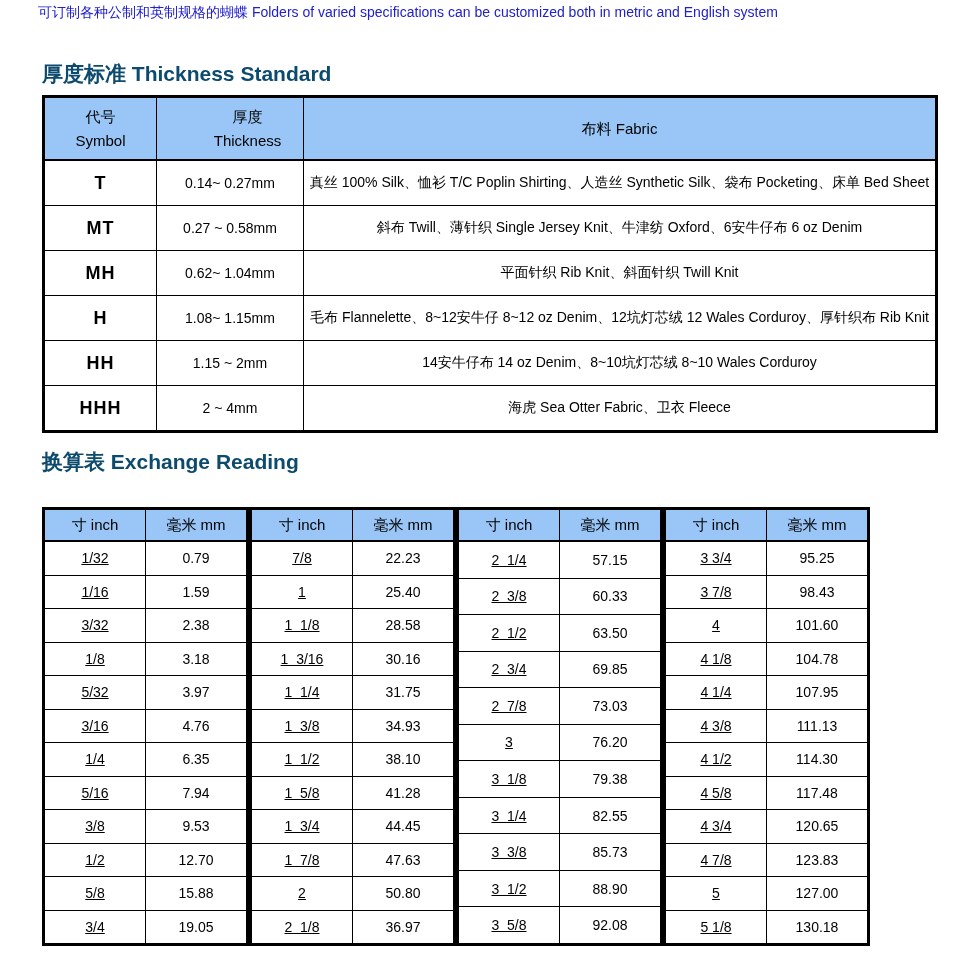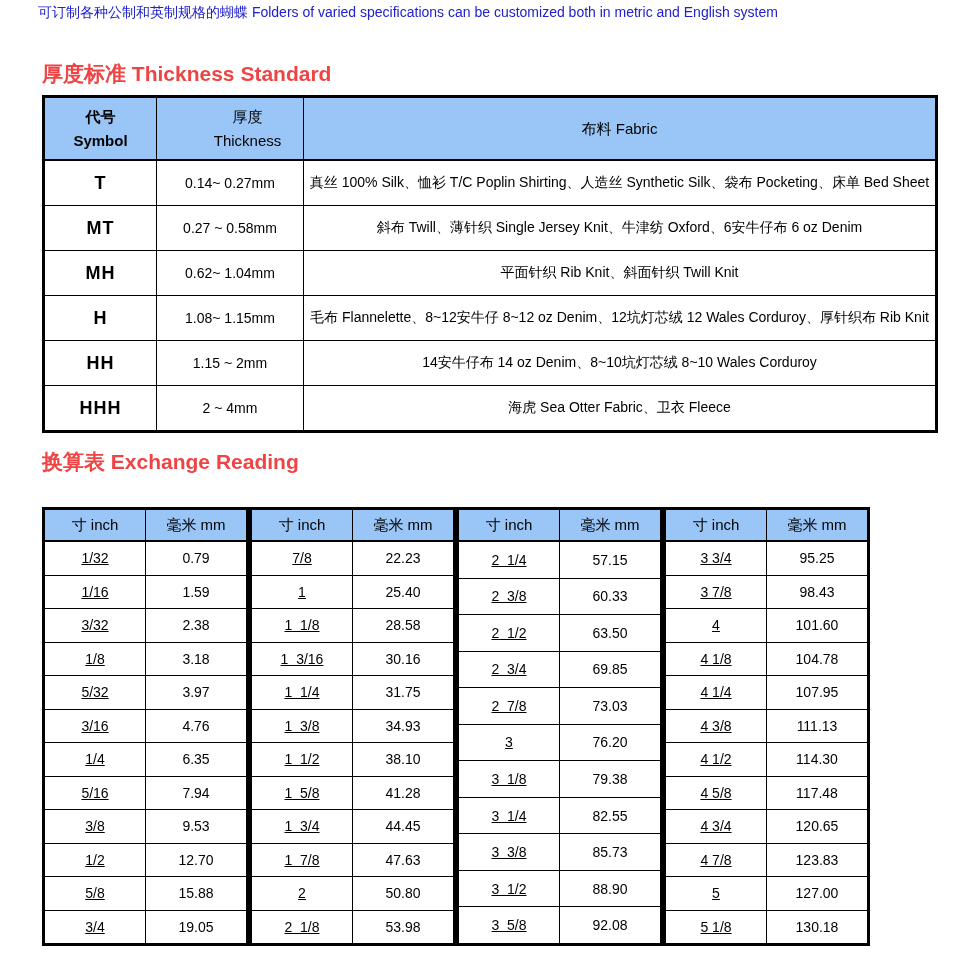--- a/index.html
+++ b/index.html
@@ -14,21 +14,21 @@
   }
   .page{position:relative;width:980px;height:731px;}
 
   .top-note{
     position:absolute;left:38px;top:4px;
     font-size:14px;color:var(--note-blue);white-space:nowrap;
   }
 
   .section-title{
     position:absolute;left:42px;margin:0;
-    font-size:21px;font-weight:bold;color:#ef4444;white-space:nowrap;
+    font-size:21px;font-weight:bold;color:#0c4a6e;white-space:nowrap;
   }
   #thickness-title{top:60px;}
   #exchange-title{top:448px;}
 
   
   table{border-collapse:collapse;table-layout:fixed;}
   .t-table{
     position:absolute;left:42px;top:95px;width:896px;
     border:3px solid var(--line);
   }
@@ -36,21 +36,21 @@
     border:1px solid var(--line);
     text-align:center;vertical-align:middle;
     padding:0 4px;overflow:hidden;
   }
   .t-table thead th{
     background:var(--header-blue);
     height:61px;font-weight:normal;font-size:15px;
     border-bottom:2px solid var(--line);
     line-height:1.6;
   }
-  .t-table .col-sym{width:103px;font-weight:bold;}
+  .t-table .col-sym{width:103px;}
   .t-table .col-thk{width:103px;padding-left:39px;}
   .t-table tbody td{height:44px;}
   .sym-cell{font-size:18px;font-weight:bold;letter-spacing:1px;}
   .thk-cell{font-size:14px;padding:0 1px;}
   .fab-cell{font-size:14px;}
 
   
   .ex-grid{
     position:absolute;left:42px;top:507px;width:894px;
     display:flex;
@@ -237,21 +237,21 @@
           <tr>
             <td class="inch-cell">1  7/8</td>
             <td class="mm-cell">47.63</td>
           </tr>
           <tr>
             <td class="inch-cell">2</td>
             <td class="mm-cell">50.80</td>
           </tr>
           <tr>
             <td class="inch-cell">2  1/8</td>
-            <td class="mm-cell">53.98</td>
+            <td class="mm-cell">36.97</td>
           </tr>
         </tbody>
       </table>
       <table class="ex-table">
         <thead>
           <tr>
             <th>寸 inch</th>
             <th>毫米 mm</th>
           </tr>
         </thead>

